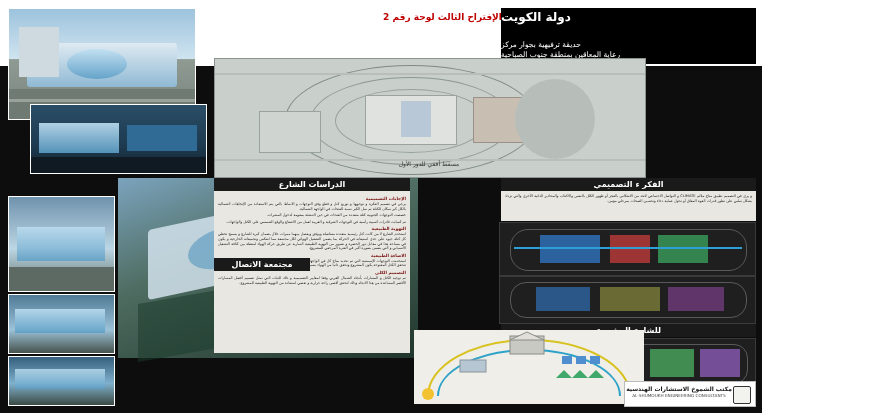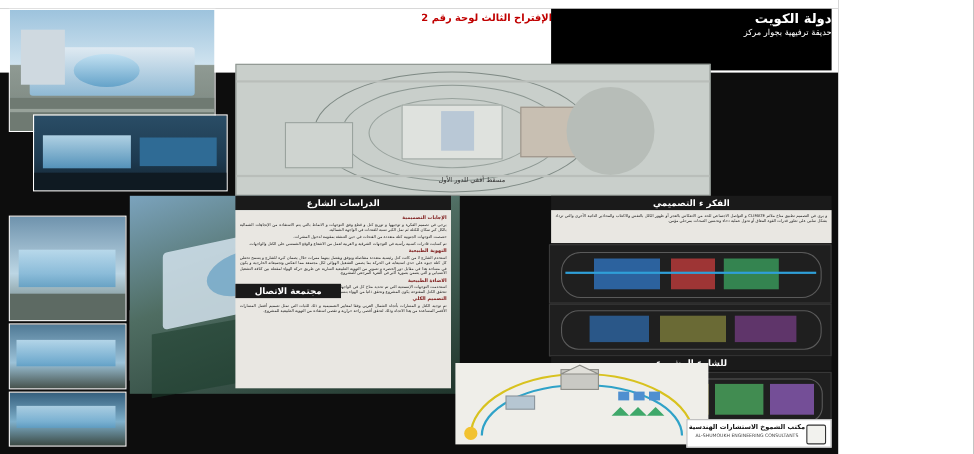--- a/index.html
+++ b/index.html
@@ -11,24 +11,24 @@
   .abs{position:absolute;}
   .rtl{direction:rtl;unicode-bidi:embed;}
   .center-title{
     left:300px;top:10px;width:285px;height:16px;
     color:#c00000;font-size:9px;font-weight:bold;text-align:center;
   }
 
   
   .hdr-box{
     right:6px;top:8px;width:255px;height:56px;background:#000000;
-    color:#ffffff;text-align:right;padding-top:2px;box-sizing:border-box;
+    color:#ffffff;text-align:left;padding-top:2px;box-sizing:border-box;
   }
   .hdr-t1{font-size:12px;font-weight:bold;color:#ffffff;letter-spacing:1px;line-height:14px;}
-  .hdr-t2{font-size:7.5px;color:#ffffff;line-height:10px;margin-top:1px;}
+  .hdr-t2{font-size:7.5px;color:#ffffff;line-height:10px;margin-top:16px;}
   .hdr-t3{font-size:7.5px;color:#ffffff;line-height:10px;}
   .hdr-t4{font-size:7px;color:#d8a13a;line-height:10px;margin-top:1px;}
 
   
   .img-frame{background:#13324a;border:1px solid #ffffff;overflow:hidden;}
 
   .render1{left:8px;top:8px;width:186px;height:110px;}
   .render2{left:30px;top:104px;width:175px;height:68px;}
   .render3{left:8px;top:196px;width:105px;height:94px;}
   .render4{left:8px;top:294px;width:105px;height:58px;}
@@ -94,20 +94,21 @@
 <div id="board">
 
   <div class="abs white-gap" style="left:0;top:0;width:885px;height:8px;"></div>
   <div class="abs white-gap" style="left:0;top:8px;width:885px;height:58px;"></div>
 
   <div class="abs center-title rtl" style="left:300px;top:12px;">الإفتراح الثالث لوحة رقم 2</div>
 
   <div class="abs hdr-box rtl">
     <div class="hdr-t1">دولة الكويت</div>
     <div class="hdr-t2">حديقة ترفيهية بجوار مركز</div>
+    <div class="hdr-t3">رعاية المعاقين بمنطقة جنوب الصباحية</div>
   </div>
 
   <div class="abs img-frame render1" style="background:linear-gradient(180deg,#9dc3dd 0%,#cfe3ef 45%,#8f9a93 46%,#77837c 100%);">
     <div class="bldg" style="left:18px;top:34px;width:150px;height:44px;background:linear-gradient(180deg,#dfeaf2,#8fb9d4);border-radius:3px;"></div>
     <div class="glass" style="left:58px;top:40px;width:60px;height:30px;border-radius:50%;opacity:.85;"></div>
     <div class="bldg" style="left:10px;top:18px;width:40px;height:50px;background:#cfd9e0;"></div>
     <div class="ground" style="left:0;top:80px;width:186px;height:30px;background:#6f7a72;"></div>
     <div class="roadline" style="left:0;top:90px;width:186px;height:3px;background:#98a29a;"></div>
   </div>
 

